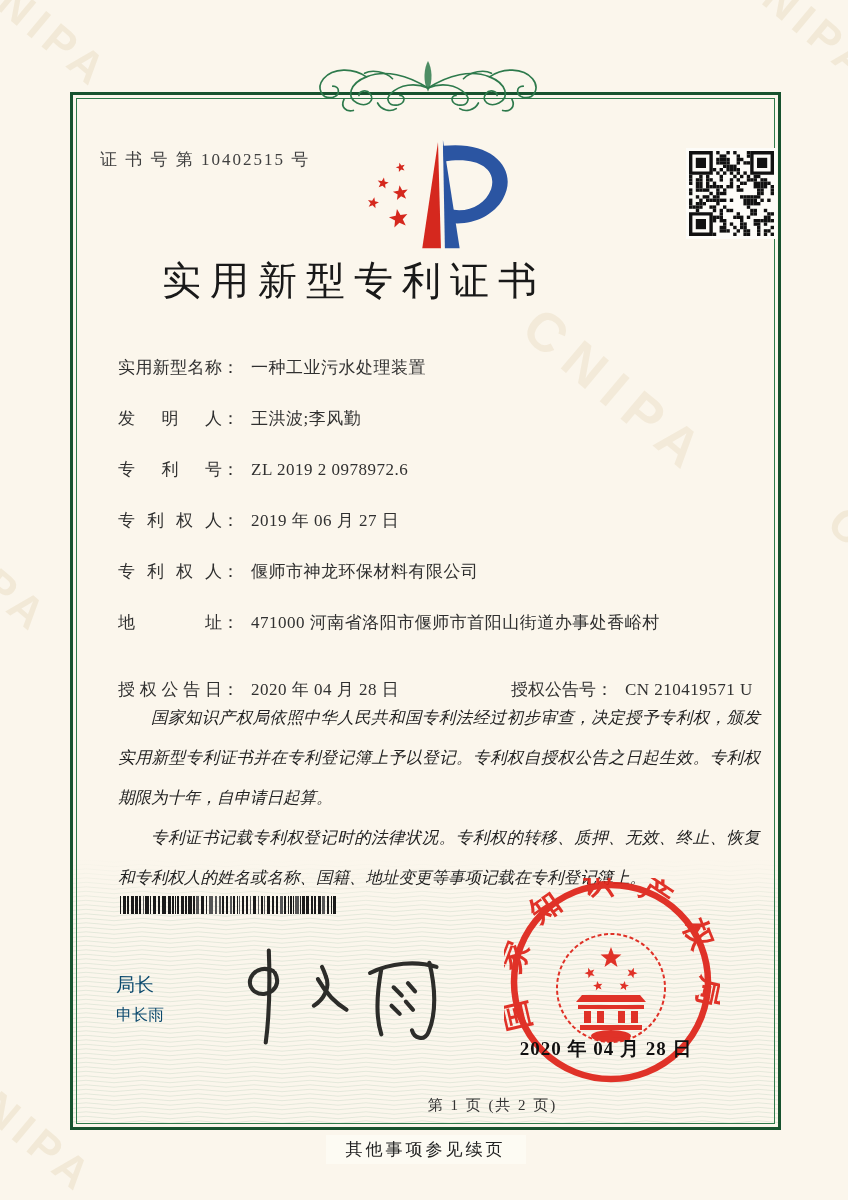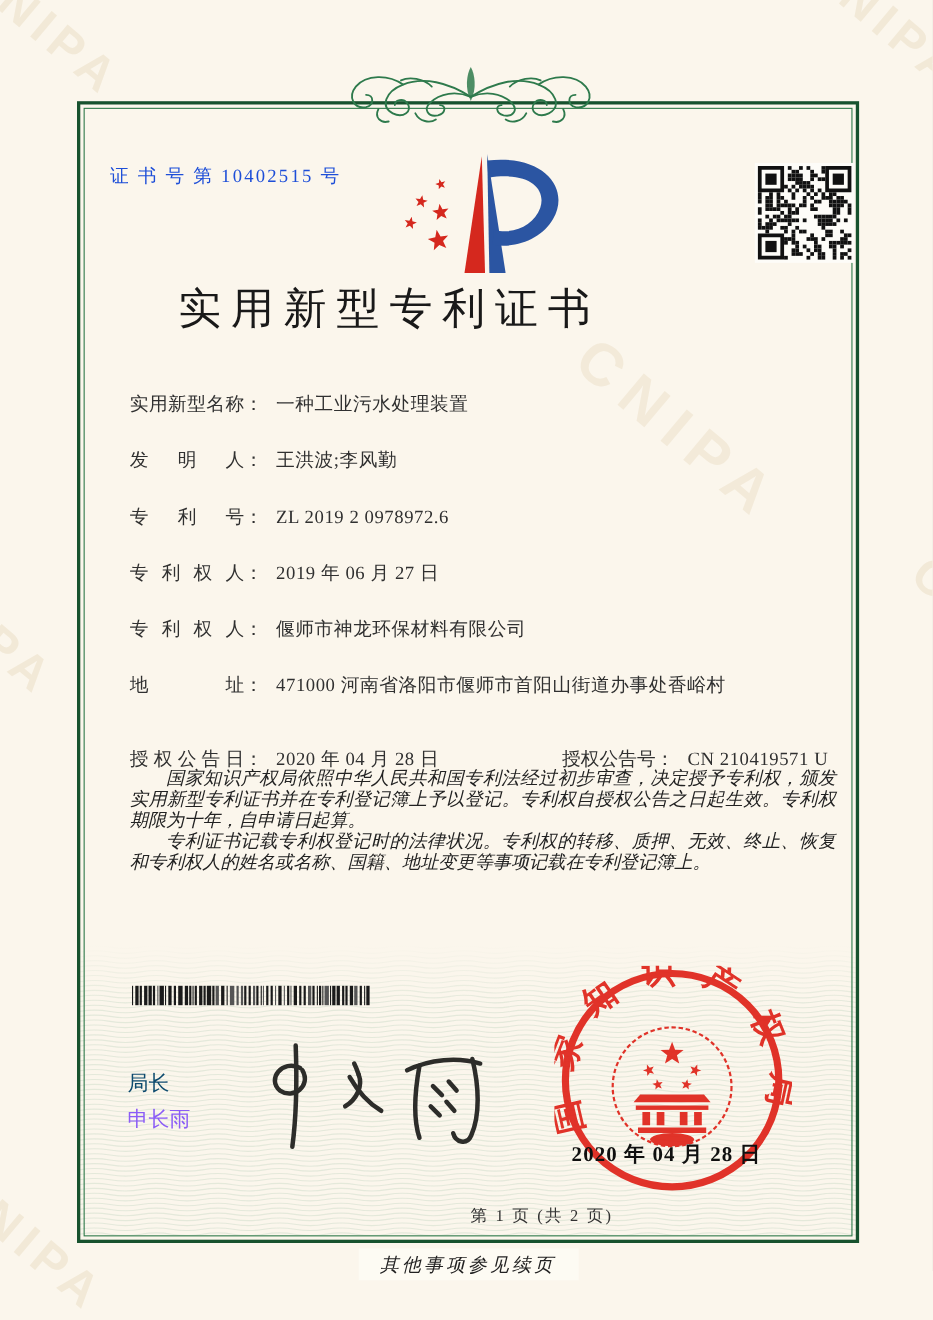--- a/index.html
+++ b/index.html
@@ -17,58 +17,58 @@
   .frame{
     position:absolute;left:70px;top:92px;width:711px;height:1038px;
     border:3px solid #17522e;box-sizing:border-box;
   }
   .frame .inner{
     position:absolute;left:3px;top:3px;right:3px;bottom:3px;
     border:1px solid #2e7a4a;
   }
   .ornament{position:absolute;left:288px;top:56px;width:280px;height:66px;}
   .certno{
-    position:absolute;left:100px;top:148px;font-size:17px;letter-spacing:2px;color:#1d4ed8;
+    position:absolute;left:100px;top:148px;font-size:17px;letter-spacing:2px;color:#404040;
   }
   .logo{position:absolute;left:348px;top:138px;width:180px;height:118px;}
   .qr{position:absolute;left:686px;top:148px;width:91px;height:91px;}
   .title{
     position:absolute;left:70px;top:254px;width:568px;text-align:center;
     font-size:39px;font-weight:normal;letter-spacing:9px;color:#191919;
   }
   .row{position:absolute;left:118px;font-size:17px;color:#303030;white-space:nowrap;}
   .flabel{
     display:inline-block;width:104px;text-align:justify;text-align-last:justify;
     -moz-text-align-last:justify;vertical-align:top;
   }
   .fcolon{display:inline-block;}
   .fvalue{display:inline-block;margin-left:12px;letter-spacing:0.5px;}
   .pair2{position:absolute;left:393px;top:0;}
   .paras{
     position:absolute;left:118px;top:698px;width:642px;
-    font-size:16.5px;line-height:19px;color:#222;text-align:justify;
+    font-size:16.5px;line-height:40px;color:#222;text-align:justify;
     font-style:italic;
   }
   .paras p{margin:0;text-indent:2em;}
   .waves{position:absolute;left:72px;top:858px;width:707px;height:268px;}
   .barcode{position:absolute;left:120px;top:896px;width:220px;height:18px;}
   .sig-title{position:absolute;left:116px;top:972px;font-size:19px;color:#0c4a6e;font-family:"Liberation Sans","DejaVu Sans",sans-serif;}
-  .sig-name{position:absolute;left:116px;top:1005px;font-size:19px;color:#8b5cf6;font-family:"Liberation Sans","DejaVu Sans",sans-serif;}
+  .sig-name{position:absolute;left:116px;top:1005px;font-size:16px;color:#0c4a6e;font-family:"Liberation Sans","DejaVu Sans",sans-serif;}
   .autograph{position:absolute;left:232px;top:942px;width:225px;height:108px;}
   .seal{position:absolute;left:504px;top:878px;width:216px;height:216px;}
   .seal-date{
     position:absolute;left:516px;top:1036px;width:180px;text-align:center;
     font-size:19px;color:#101010;letter-spacing:1px;font-weight:bold;
   }
   .pageinfo{
     position:absolute;left:70px;top:1096px;width:845px;text-align:center;
     font-size:15px;letter-spacing:2px;color:#333;
   }
   .note{
-    position:absolute;left:70px;top:1138px;width:711px;text-align:center;font-size:17px;color:#222;font-style:italic;
+    position:absolute;left:70px;top:1138px;width:711px;text-align:center;font-size:17px;color:#222;
   }
   .note span{background:#fdfbf3;padding:5px 20px;letter-spacing:3px;}
 </style>
 </head>
 <body>
 
 <div class="page">
 
   <div class="wm" style="left:-45px;top:0px;">CNIPA</div>
   <div class="wm" style="left:720px;top:-5px;">CNIPA</div>

